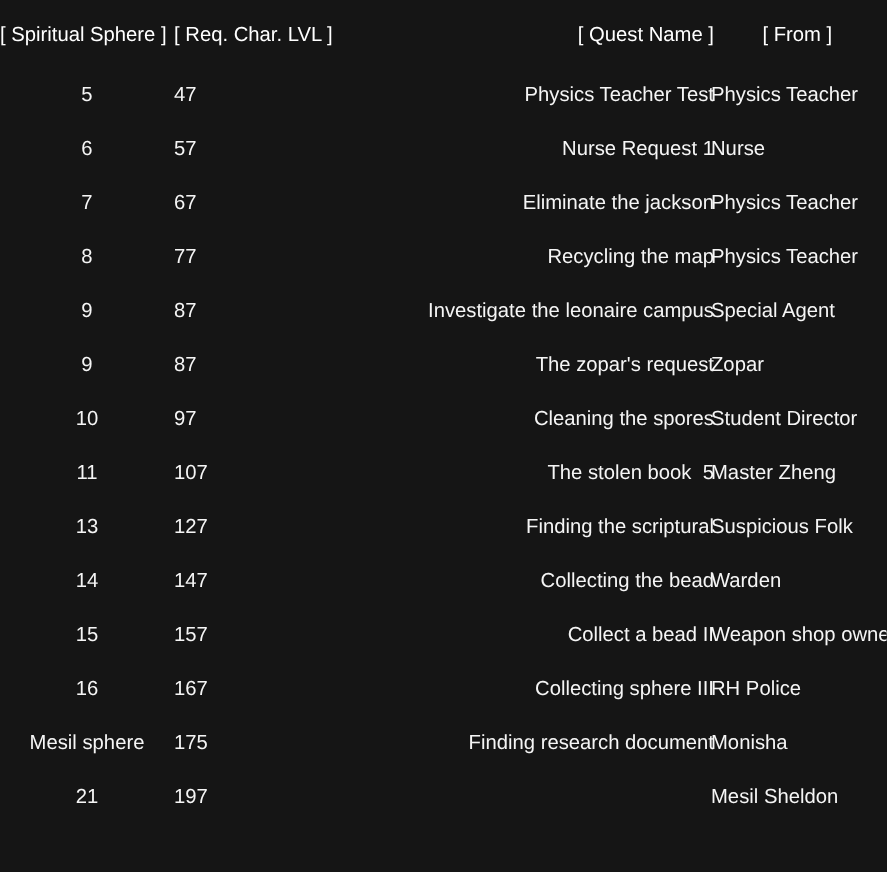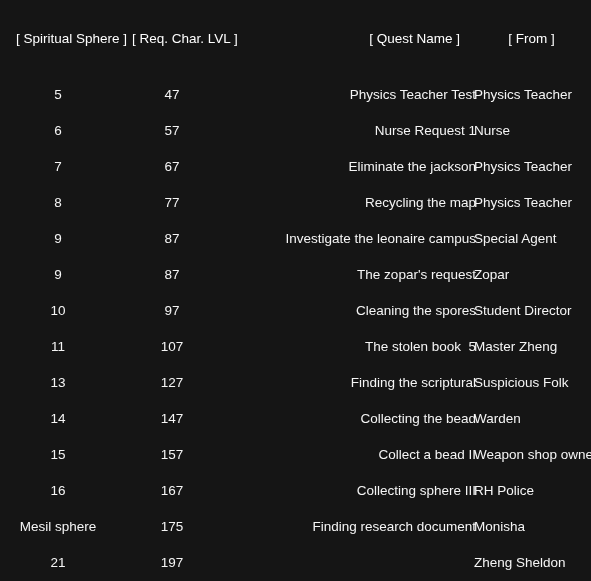--- a/index.html
+++ b/index.html
@@ -20,42 +20,42 @@
     border-collapse: collapse;
     table-layout: fixed;
   }
   #quest-table col.col-sphere { width: 116px; }
   #quest-table col.col-lvl    { width: 112px; }
   #quest-table col.col-quest  { width: 248px; }
   #quest-table col.col-from   { width: 115px; }
 
   #quest-table thead th {
     height: 44px;
-    padding: 16px;
+    padding: 0;
     font-size: 13.5px;
     font-weight: normal;
     color: #ffffff;
     vertical-align: middle;
     white-space: nowrap;
   }
   th.h-sphere { text-align: left; padding-left: 4px; }
   th.h-lvl    { text-align: left; padding-left: 2px; }
   th.h-quest  { text-align: right; }
   th.h-from   { text-align: center; }
 
   #quest-table tbody td {
     height: 36px;
     padding: 0;
     font-size: 13.5px;
     vertical-align: middle;
     white-space: pre;
     color: #f5f5f5;
   }
   td.c-sphere { text-align: center; }
-  td.c-lvl    { text-align: center; }
+  td.c-lvl    { }
   td.c-quest  { text-align: right; }
   td.c-from   { overflow: visible; }
 
   
   td.c-from span, th.h-from span { display: inline-block; transform: translateX(-2px); }
 </style>
 </head>
 <body>
 
 <table id="quest-table">
@@ -149,16 +149,16 @@
       <tr>
         <td class="c-sphere">Mesil sphere</td>
         <td class="c-lvl">175</td>
         <td class="c-quest">Finding research document</td>
         <td class="c-from"><span>Monisha</span></td>
       </tr>
       <tr>
         <td class="c-sphere">21</td>
         <td class="c-lvl">197</td>
         <td class="c-quest"></td>
-        <td class="c-from"><span>Zheng Sheldon</span></td>
+        <td class="c-from"><span>Mesil Sheldon</span></td>
       </tr>
     </tbody>
 </table>
 
 </body></html>

